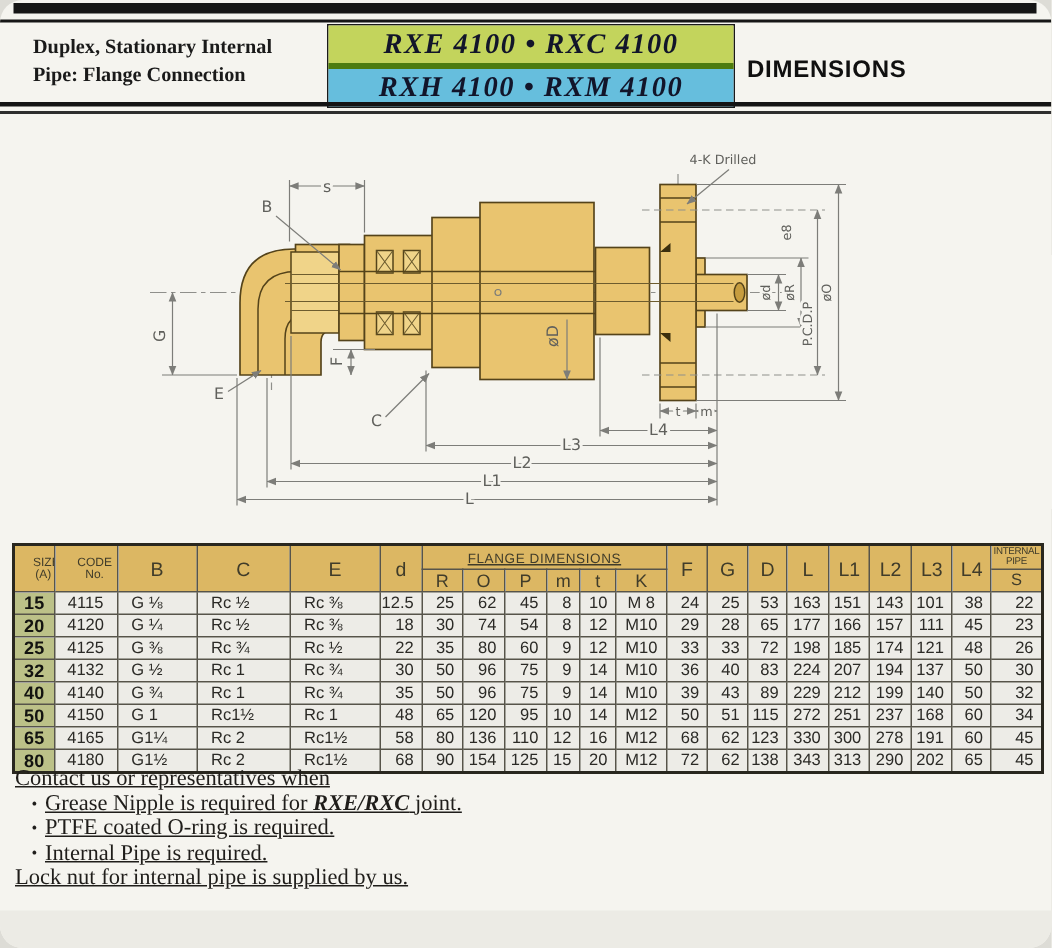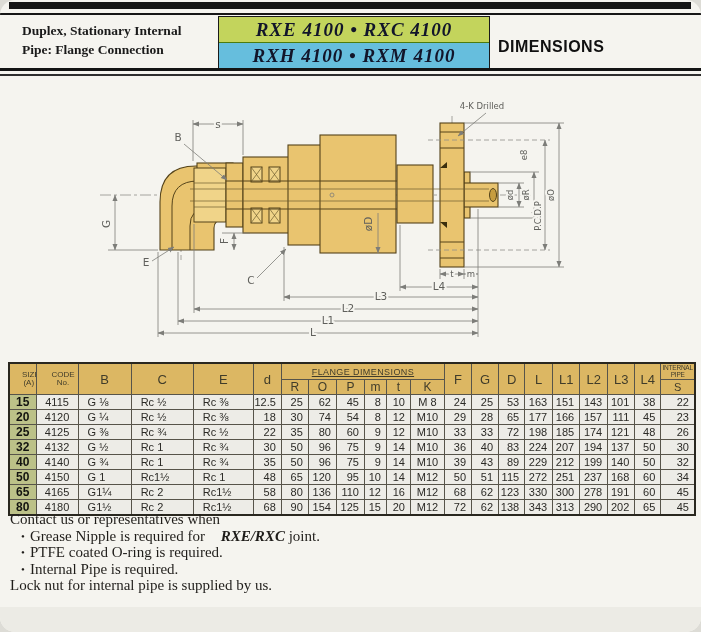--- a/index.html
+++ b/index.html
@@ -14,21 +14,21 @@
   .topbar{position:absolute;left:9px;top:2px;width:682px;height:7px;background:#161616;}
   .rule1{position:absolute;left:0;top:13px;width:701px;height:2px;background:#161616;}
   .rule2a{position:absolute;left:0;top:68px;width:701px;height:3px;background:#141414;}
   .rule2b{position:absolute;left:0;top:74px;width:701px;height:2px;background:#2e2e2e;}
   .hdr-left{position:absolute;left:22px;top:21px;font-family:"Liberation Serif",serif;
     font-weight:bold;font-size:13.5px;line-height:19px;color:var(--ink);}
   .bands{position:absolute;left:218px;top:16px;width:270px;border:1px solid #1a1a1a;}
   .band{height:25px;display:flex;align-items:center;justify-content:center;
     font-family:"Liberation Serif",serif;font-style:italic;font-weight:bold;
     font-size:19px;letter-spacing:1px;color:#12152a;}
-  .band1{background:var(--band1);border-bottom:1px solid #4d7c0f;}
+  .band1{background:var(--band1);border-bottom:4px solid #4d7c0f;}
   .band2{background:var(--band2);font-style:italic;}
   .hdr-right{position:absolute;left:498px;top:38px;font-weight:bold;font-size:16px;
     letter-spacing:.5px;color:#101010;}
 
   
   #draw{position:absolute;left:0;top:78px;}
   .part{fill:var(--tan);stroke:#54431a;stroke-width:1.1;}
   .part2{fill:var(--tan2);stroke:#54431a;stroke-width:1;}
   .ol{stroke:#54431a;fill:none;stroke-width:1;}
   .thin{stroke:#6d5c2e;fill:none;stroke-width:.7;}
@@ -53,24 +53,24 @@
   #dims .sS{font-size:11px;height:13px;}
   #dims td{background:var(--cell);font-size:11px;color:#2b2a26;height:14px;text-align:center;}
   #dims td.c0{background:var(--sizecol);font-weight:bold;font-size:12px;color:#131310;}
   #dims td.c2,#dims td.c3,#dims td.c4{text-align:left;padding-left:9px;}
   #dims td.c5,#dims td.c6,#dims td.c7,#dims td.c8,#dims td.c9,#dims td.c10,
   #dims td.c12,#dims td.c13,#dims td.c14,#dims td.c15,#dims td.c16,#dims td.c17,
   #dims td.c18,#dims td.c19,#dims td.c20{text-align:right;padding-right:5px;}
 
   
   #notes{position:absolute;left:10px;top:511px;font-family:"Liberation Serif",serif;
-    font-size:15px;line-height:16.5px;color:#1f1d1a;}
+    font-size:15px;line-height:16.5px;color:#1f1d1a;text-decoration:underline;}
   #notes .b{padding-left:6px;}
   #notes .dot{display:inline-block;width:14px;text-align:center;font-size:11px;vertical-align:1px;}
-  #notes em{font-style:italic;font-weight:bold;margin-left:12px;}
+  #notes em{font-style:italic;font-weight:bold;}
   .botstrip{position:absolute;left:0;top:607px;width:701px;height:25px;background:#ecebe5;}
 </style>
 </head>
 <body>
 
 <div id="page">
 
   <div class="topbar"></div>
   <div class="rule1"></div>
   <div class="hdr-left">

